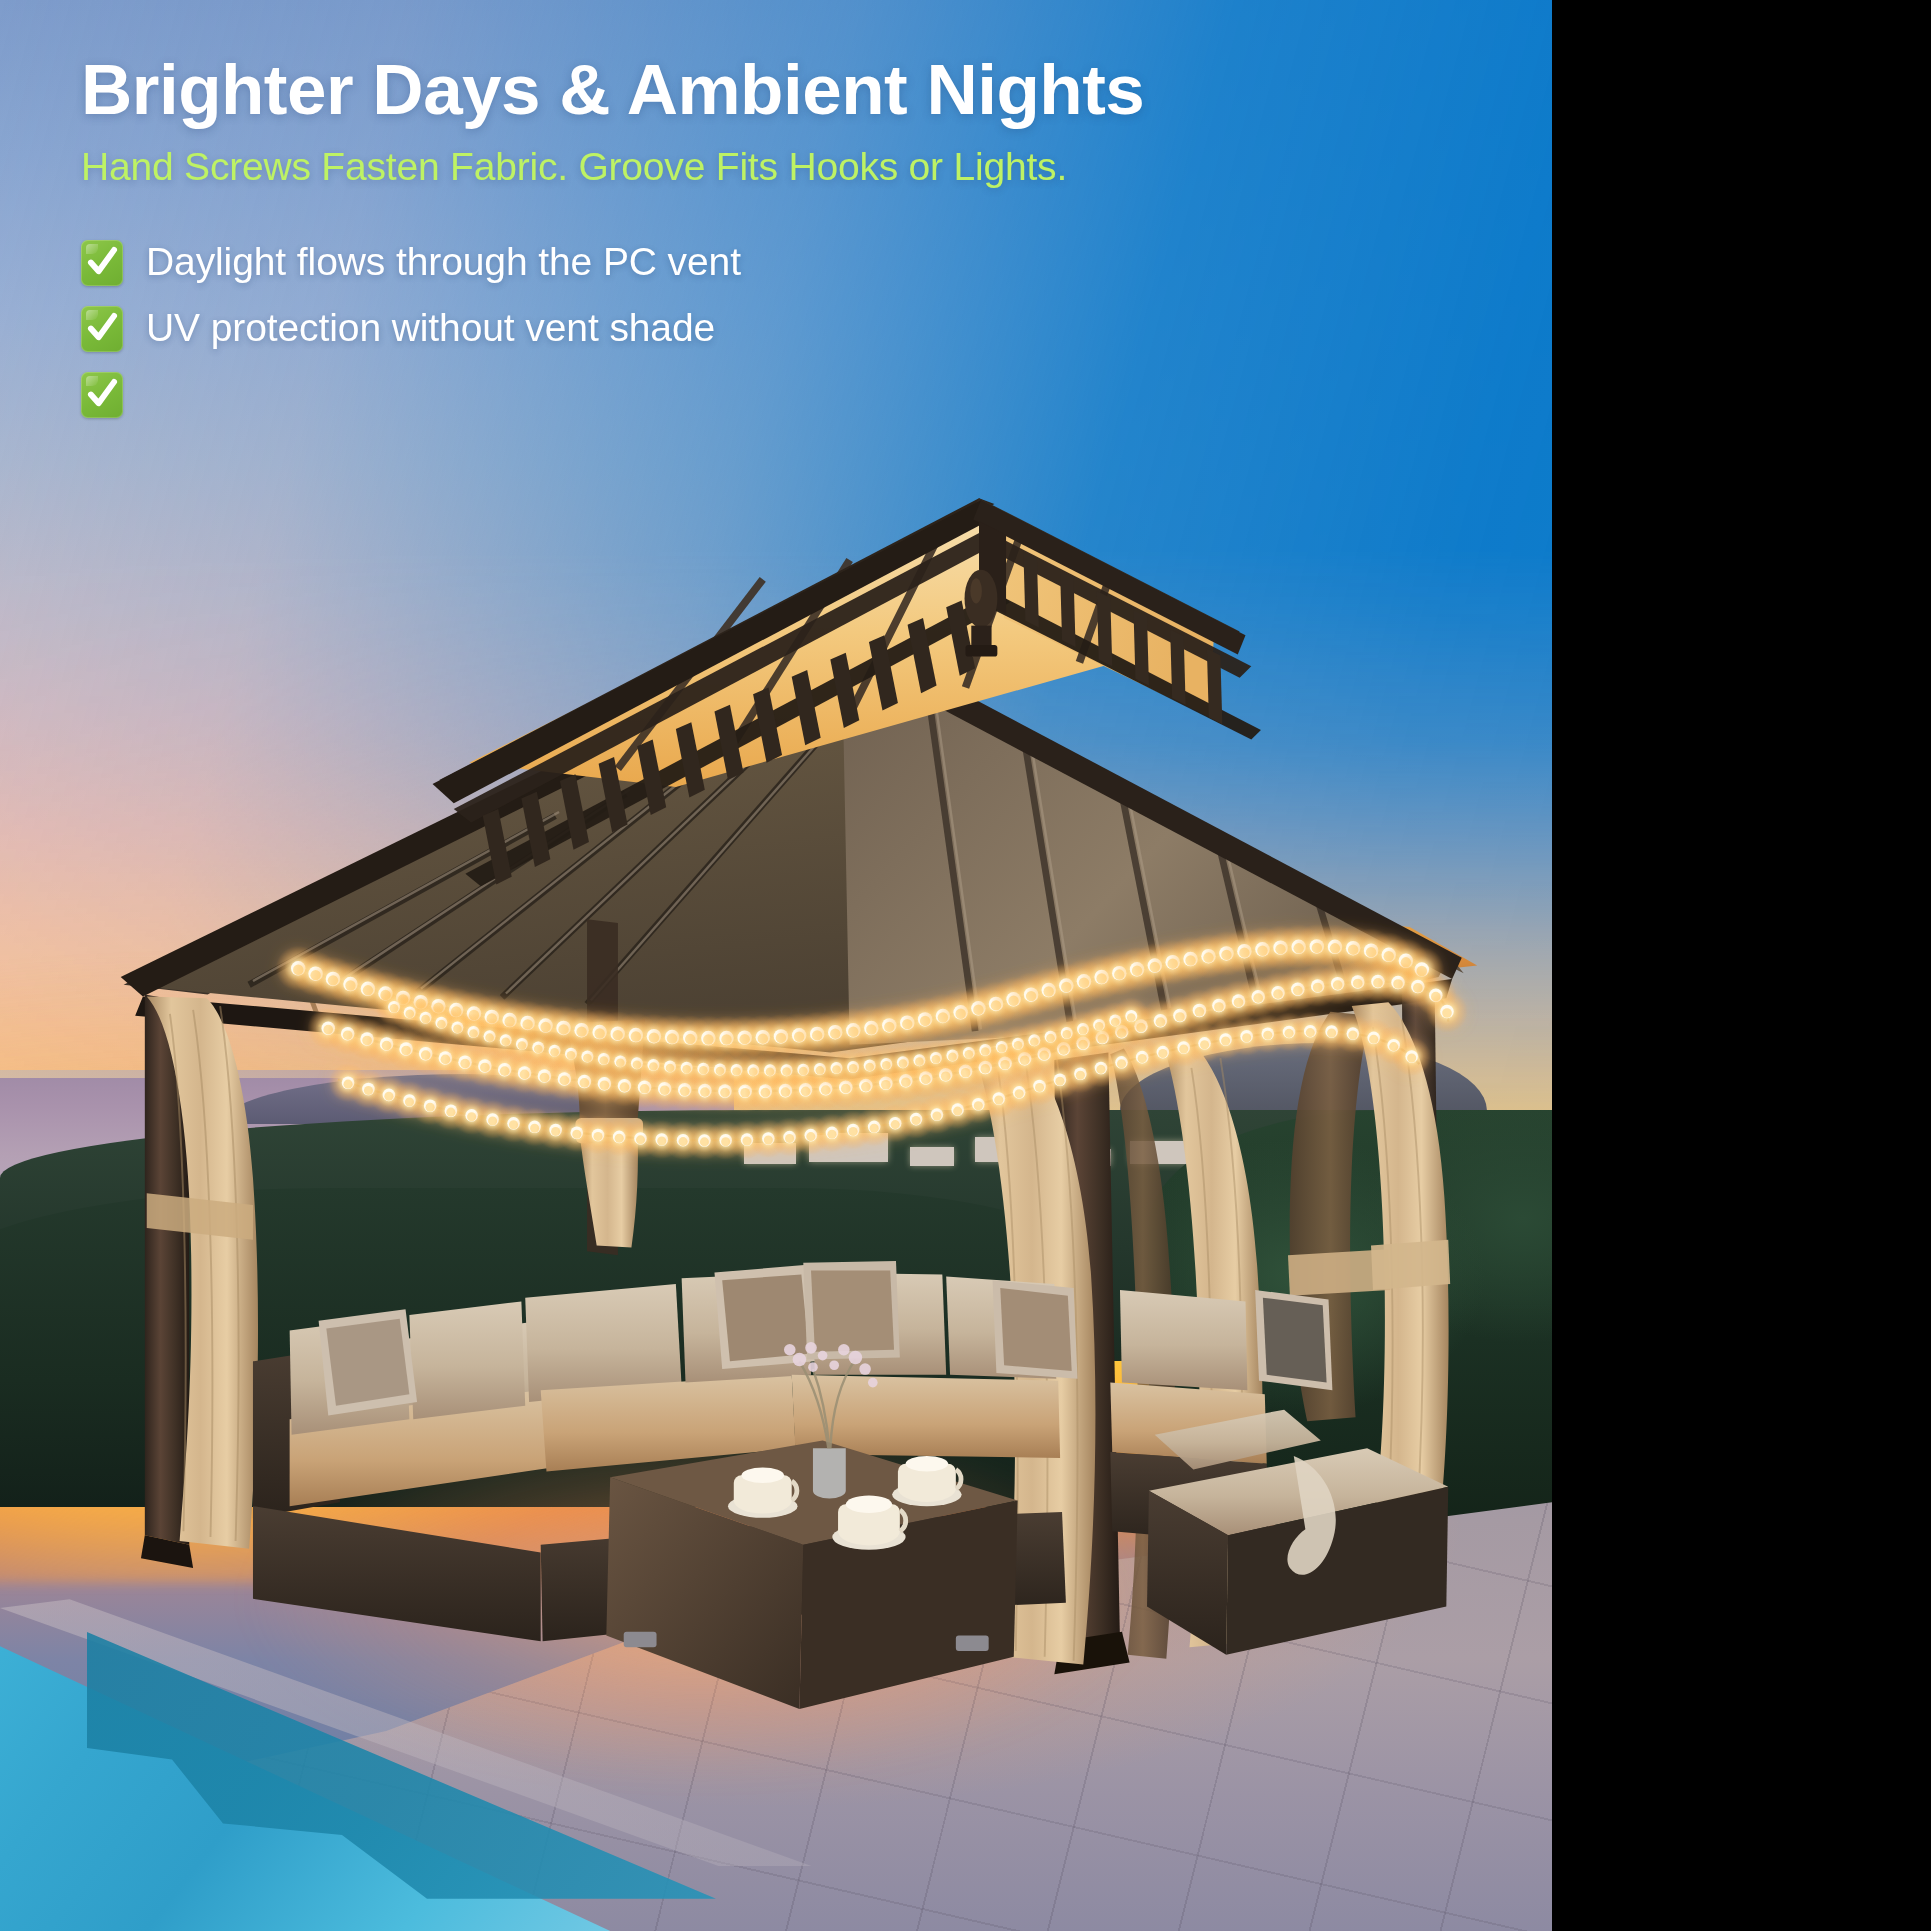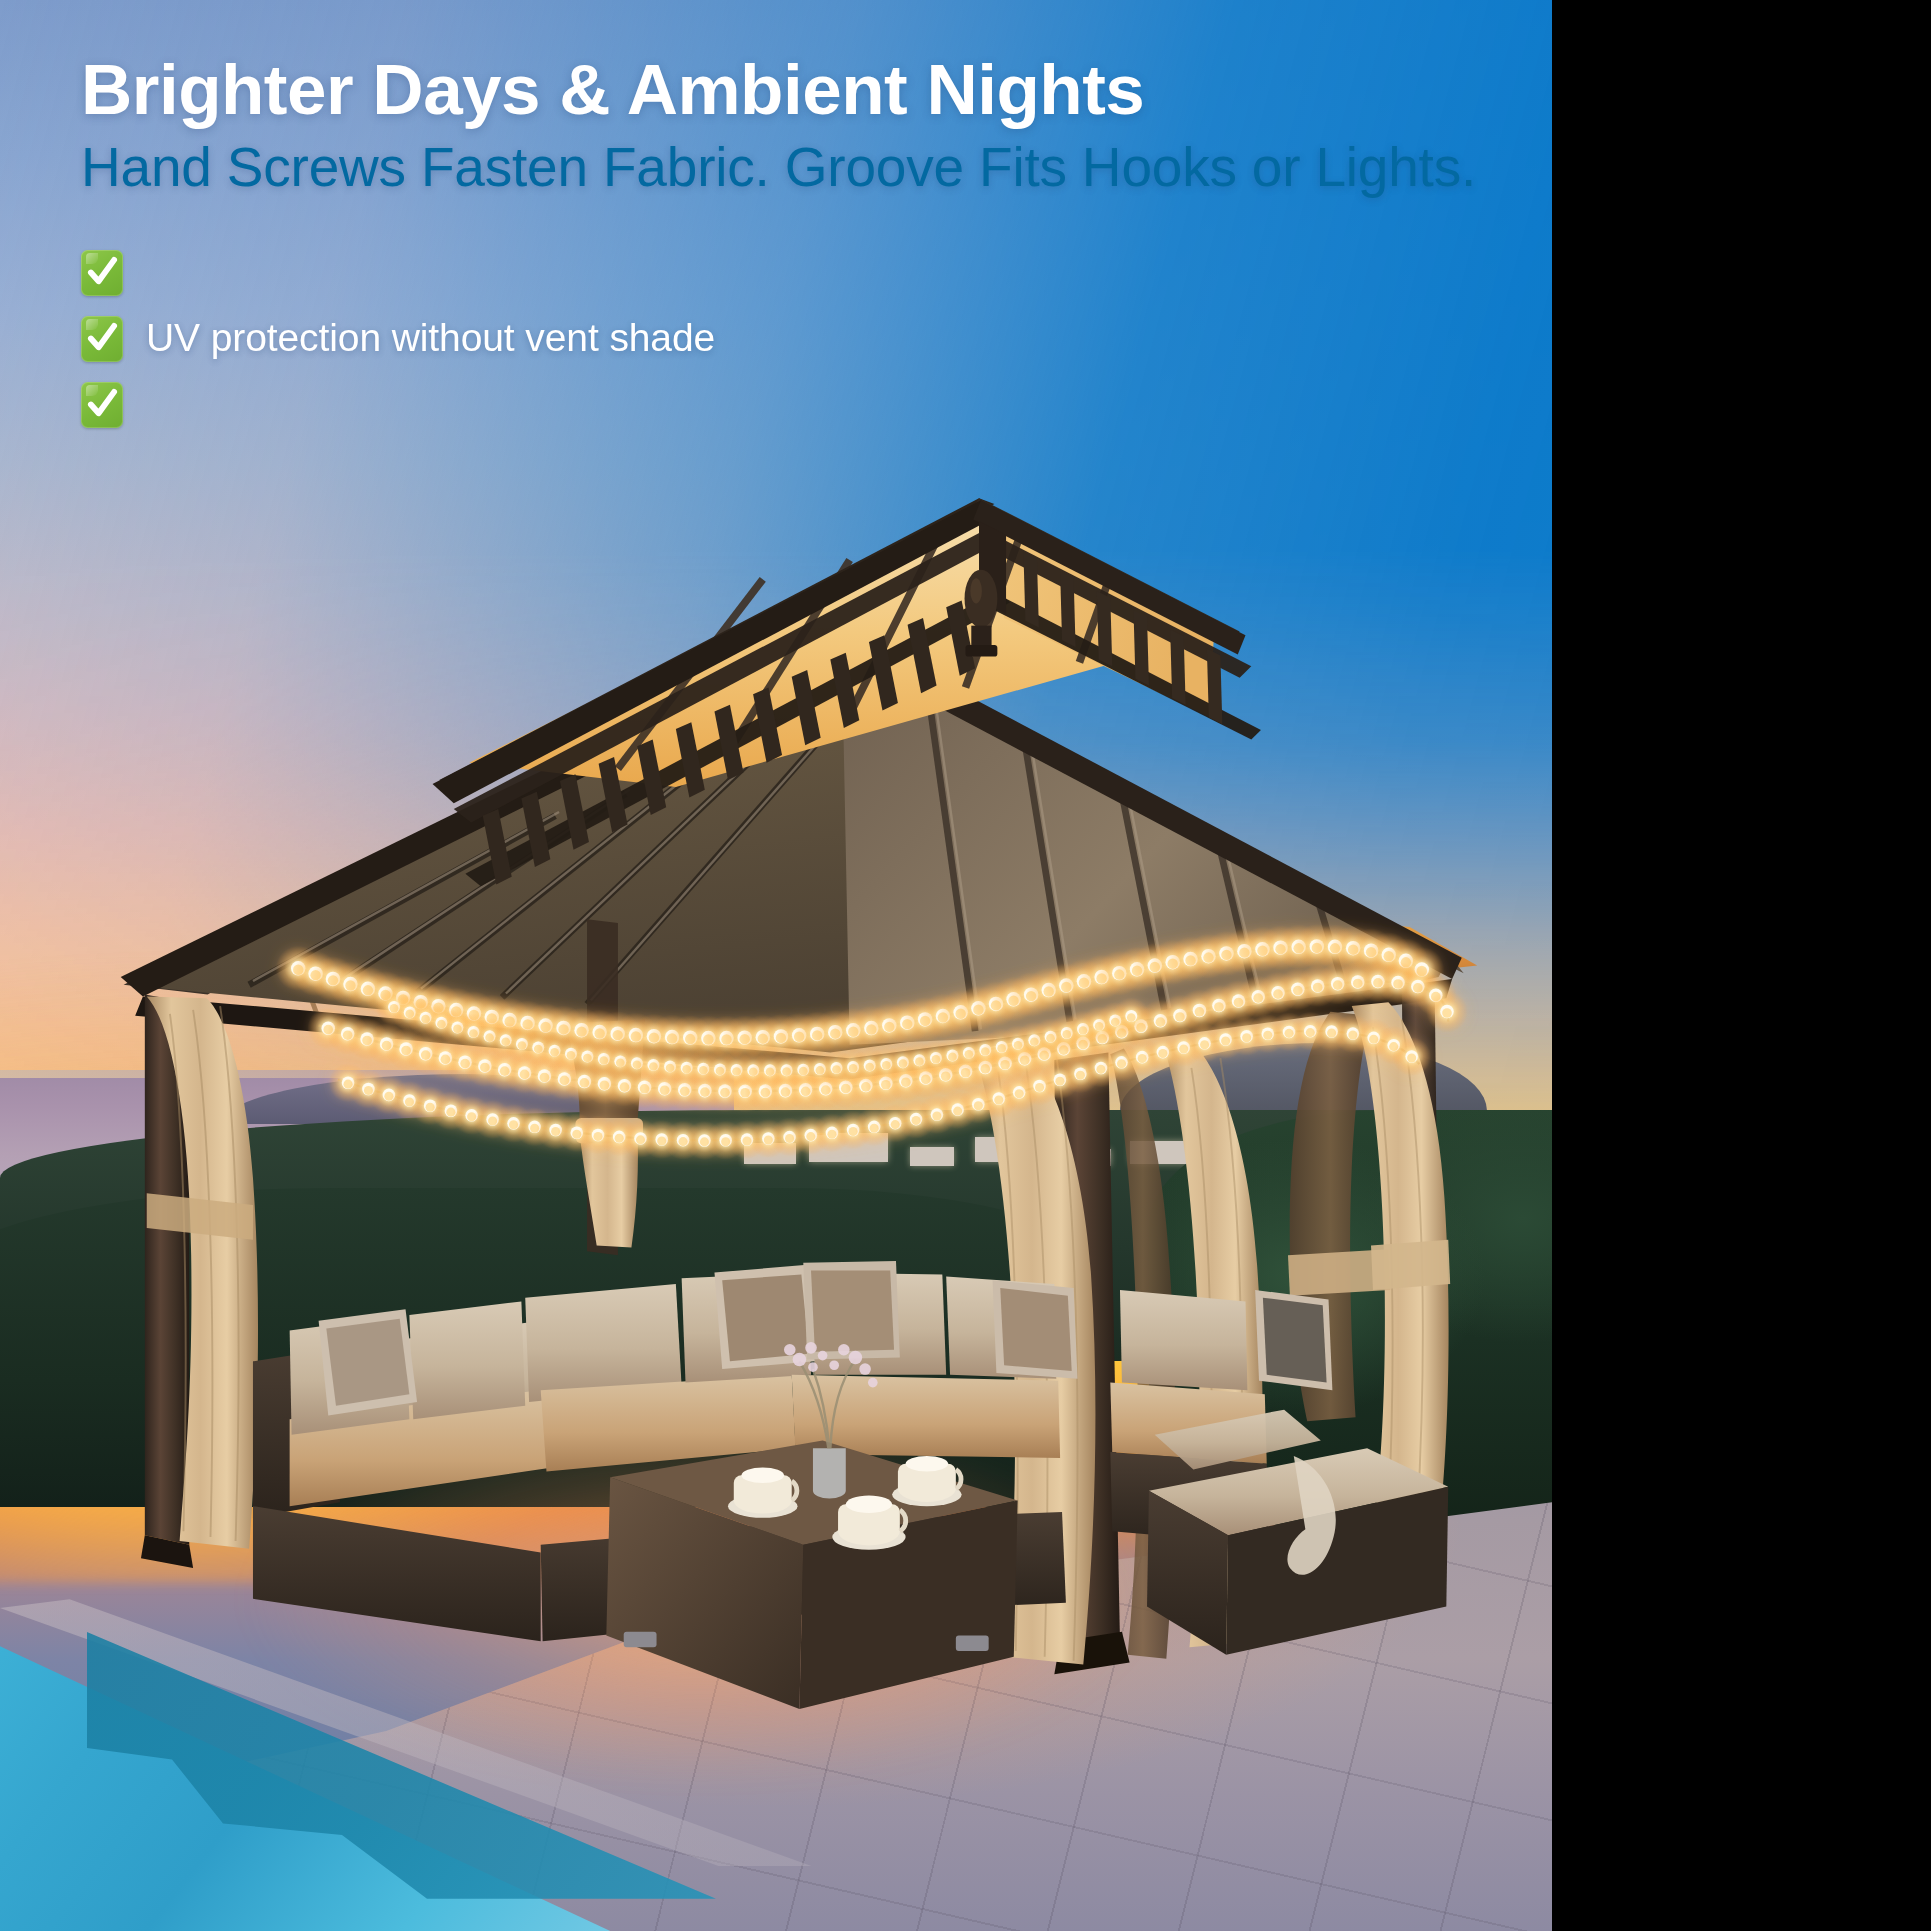--- a/index.html
+++ b/index.html
@@ -160,22 +160,22 @@
   .copy{
     position:absolute; left:81px; top:52px; width:1448px;
   }
   .headline{
     font-size:71px; font-weight:700; color:#ffffff; line-height:1.08;
     letter-spacing:-0.5px;
     text-shadow:0 1.9px 9.7px rgba(30,60,110,.28);
     white-space:nowrap;
   }
   .subhead{
-    margin-top:6px;
-    font-size:55px; font-weight:400; color:#0369a1; line-height:1.18;
+    margin-top:15px;
+    font-size:39px; font-weight:400; color:#bef264; line-height:1.18;
     letter-spacing:-0.2px;
     text-shadow:0 1.9px 7.7px rgba(30,60,110,.25);
     white-space:nowrap;
   }
   .bullets{ margin-top:50px; }
   .bullet{
     display:flex; align-items:center; gap:23px; margin-bottom:20px;
   }
   .check-icon{
     flex:0 0 auto; width:42px; height:46px; border-radius:6.8px;
@@ -1277,20 +1277,21 @@
     <div class="subhead">Hand Screws Fasten Fabric. Groove Fits Hooks or Lights.</div>
 
     <div class="bullets">
 
       <div class="bullet">
         <span class="check-icon">
           <svg width="31" height="33" viewBox="0 0 32 34" aria-hidden="true">
             <path d="M4 17 L12 26 L28 4" stroke="#ffffff" stroke-width="6" fill="none" stroke-linecap="round" stroke-linejoin="round"></path>
           </svg>
         </span>
+        <span class="bullet-text">Daylight flows through the PC vent</span>
       </div>
 
       <div class="bullet">
         <span class="check-icon">
           <svg width="31" height="33" viewBox="0 0 32 34" aria-hidden="true">
             <path d="M4 17 L12 26 L28 4" stroke="#ffffff" stroke-width="6" fill="none" stroke-linecap="round" stroke-linejoin="round"></path>
           </svg>
         </span>
         <span class="bullet-text">UV protection without vent shade</span>
       </div>

